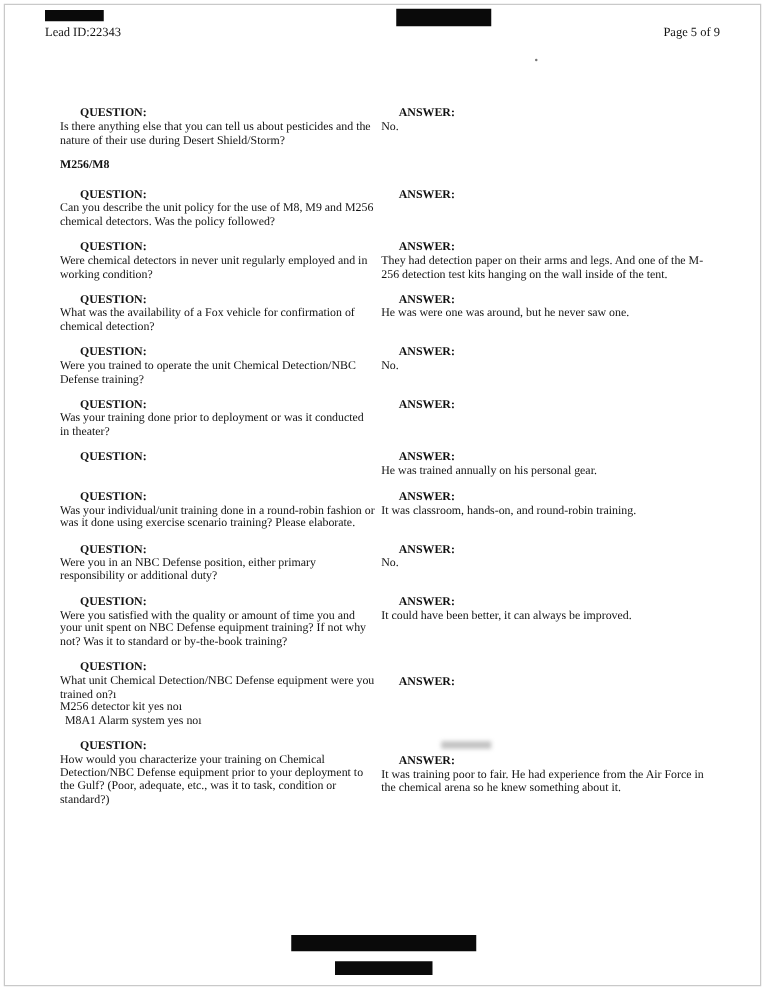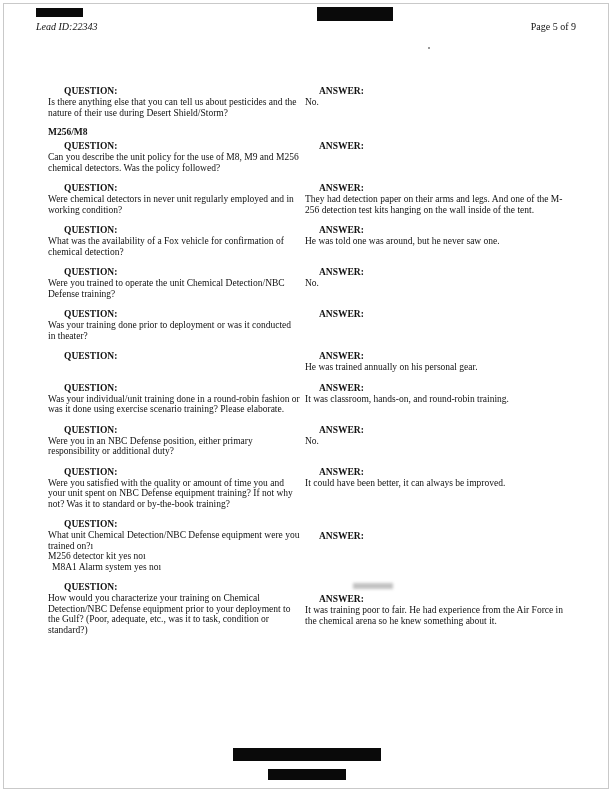--- a/index.html
+++ b/index.html
@@ -18,21 +18,21 @@
   }
   .redaction { position: absolute; background: #0a0a0a; }
   .redaction.top-left   { left: 36px;  top: 8px;   width: 47px;  height: 9px; }
   .redaction.top-center { left: 317px; top: 7px;   width: 76px;  height: 14px; }
   .redaction.bottom-1   { left: 233px; top: 748px; width: 148px; height: 13px; }
   .redaction.bottom-2   { left: 268px; top: 769px; width: 78px;  height: 11px; }
   .artifact-dot {
     position: absolute; left: 428px; top: 47px;
     width: 2px; height: 2px; background: #777; border-radius: 50%;
   }
-  .hdr-left  { position: absolute; left: 36px; top: 21px; font-size: 10px; font-style: italic; }
+  .hdr-left  { position: absolute; left: 36px; top: 21px; font-size: 10px; }
   .hdr-right { position: absolute; right: 36px; top: 21px; font-size: 10px; }
 
   .content {
     position: absolute; left: 48px; top: 85px; width: 527px;
     font-size: 9.5px;
   }
   .qa-row {
     display: grid;
     grid-template-columns: 252px 262px;
     column-gap: 5px;
@@ -43,21 +43,21 @@
     font-size: 9.5px;
     line-height: 12px;
   }
   .q-label { padding-left: 16px; }
   .a-label { padding-left: 14px; }
   .q-text, .a-text { line-height: 10.5px; }
   .pad-2 { padding-left: 4px; }
   .section-hdr {
     font-weight: bold;
     font-size: 9.5px;
-    margin: 1px 0 3px 0;
+    margin: 1px 0 13px 0;
   }
   .a-cell { position: relative; }
   .a-offset { margin-top: 12px; }
   .smudge {
     width: 40px; height: 6px;
     background: #8f8f8f;
     filter: blur(1.5px);
     opacity: 0.55;
     margin: 2px 0 4px 48px;
   }
@@ -113,21 +113,21 @@
     </div>
   </div>
 
   <div class="qa-row">
     <div class="q-cell">
       <div class="q-label">QUESTION:</div>
       <div class="q-text">What was the availability of a Fox vehicle for confirmation of chemical detection?</div>
     </div>
     <div class="a-cell">
       <div class="a-label">ANSWER:</div>
-      <div class="a-text">He was told one was around, but he never saw one.</div>
+      <div class="a-text">He was were one was around, but he never saw one.</div>
     </div>
   </div>
 
   <div class="qa-row">
     <div class="q-cell">
       <div class="q-label">QUESTION:</div>
       <div class="q-text">Were you trained to operate the unit Chemical Detection/NBC Defense training?</div>
     </div>
     <div class="a-cell">
       <div class="a-label">ANSWER:</div>

